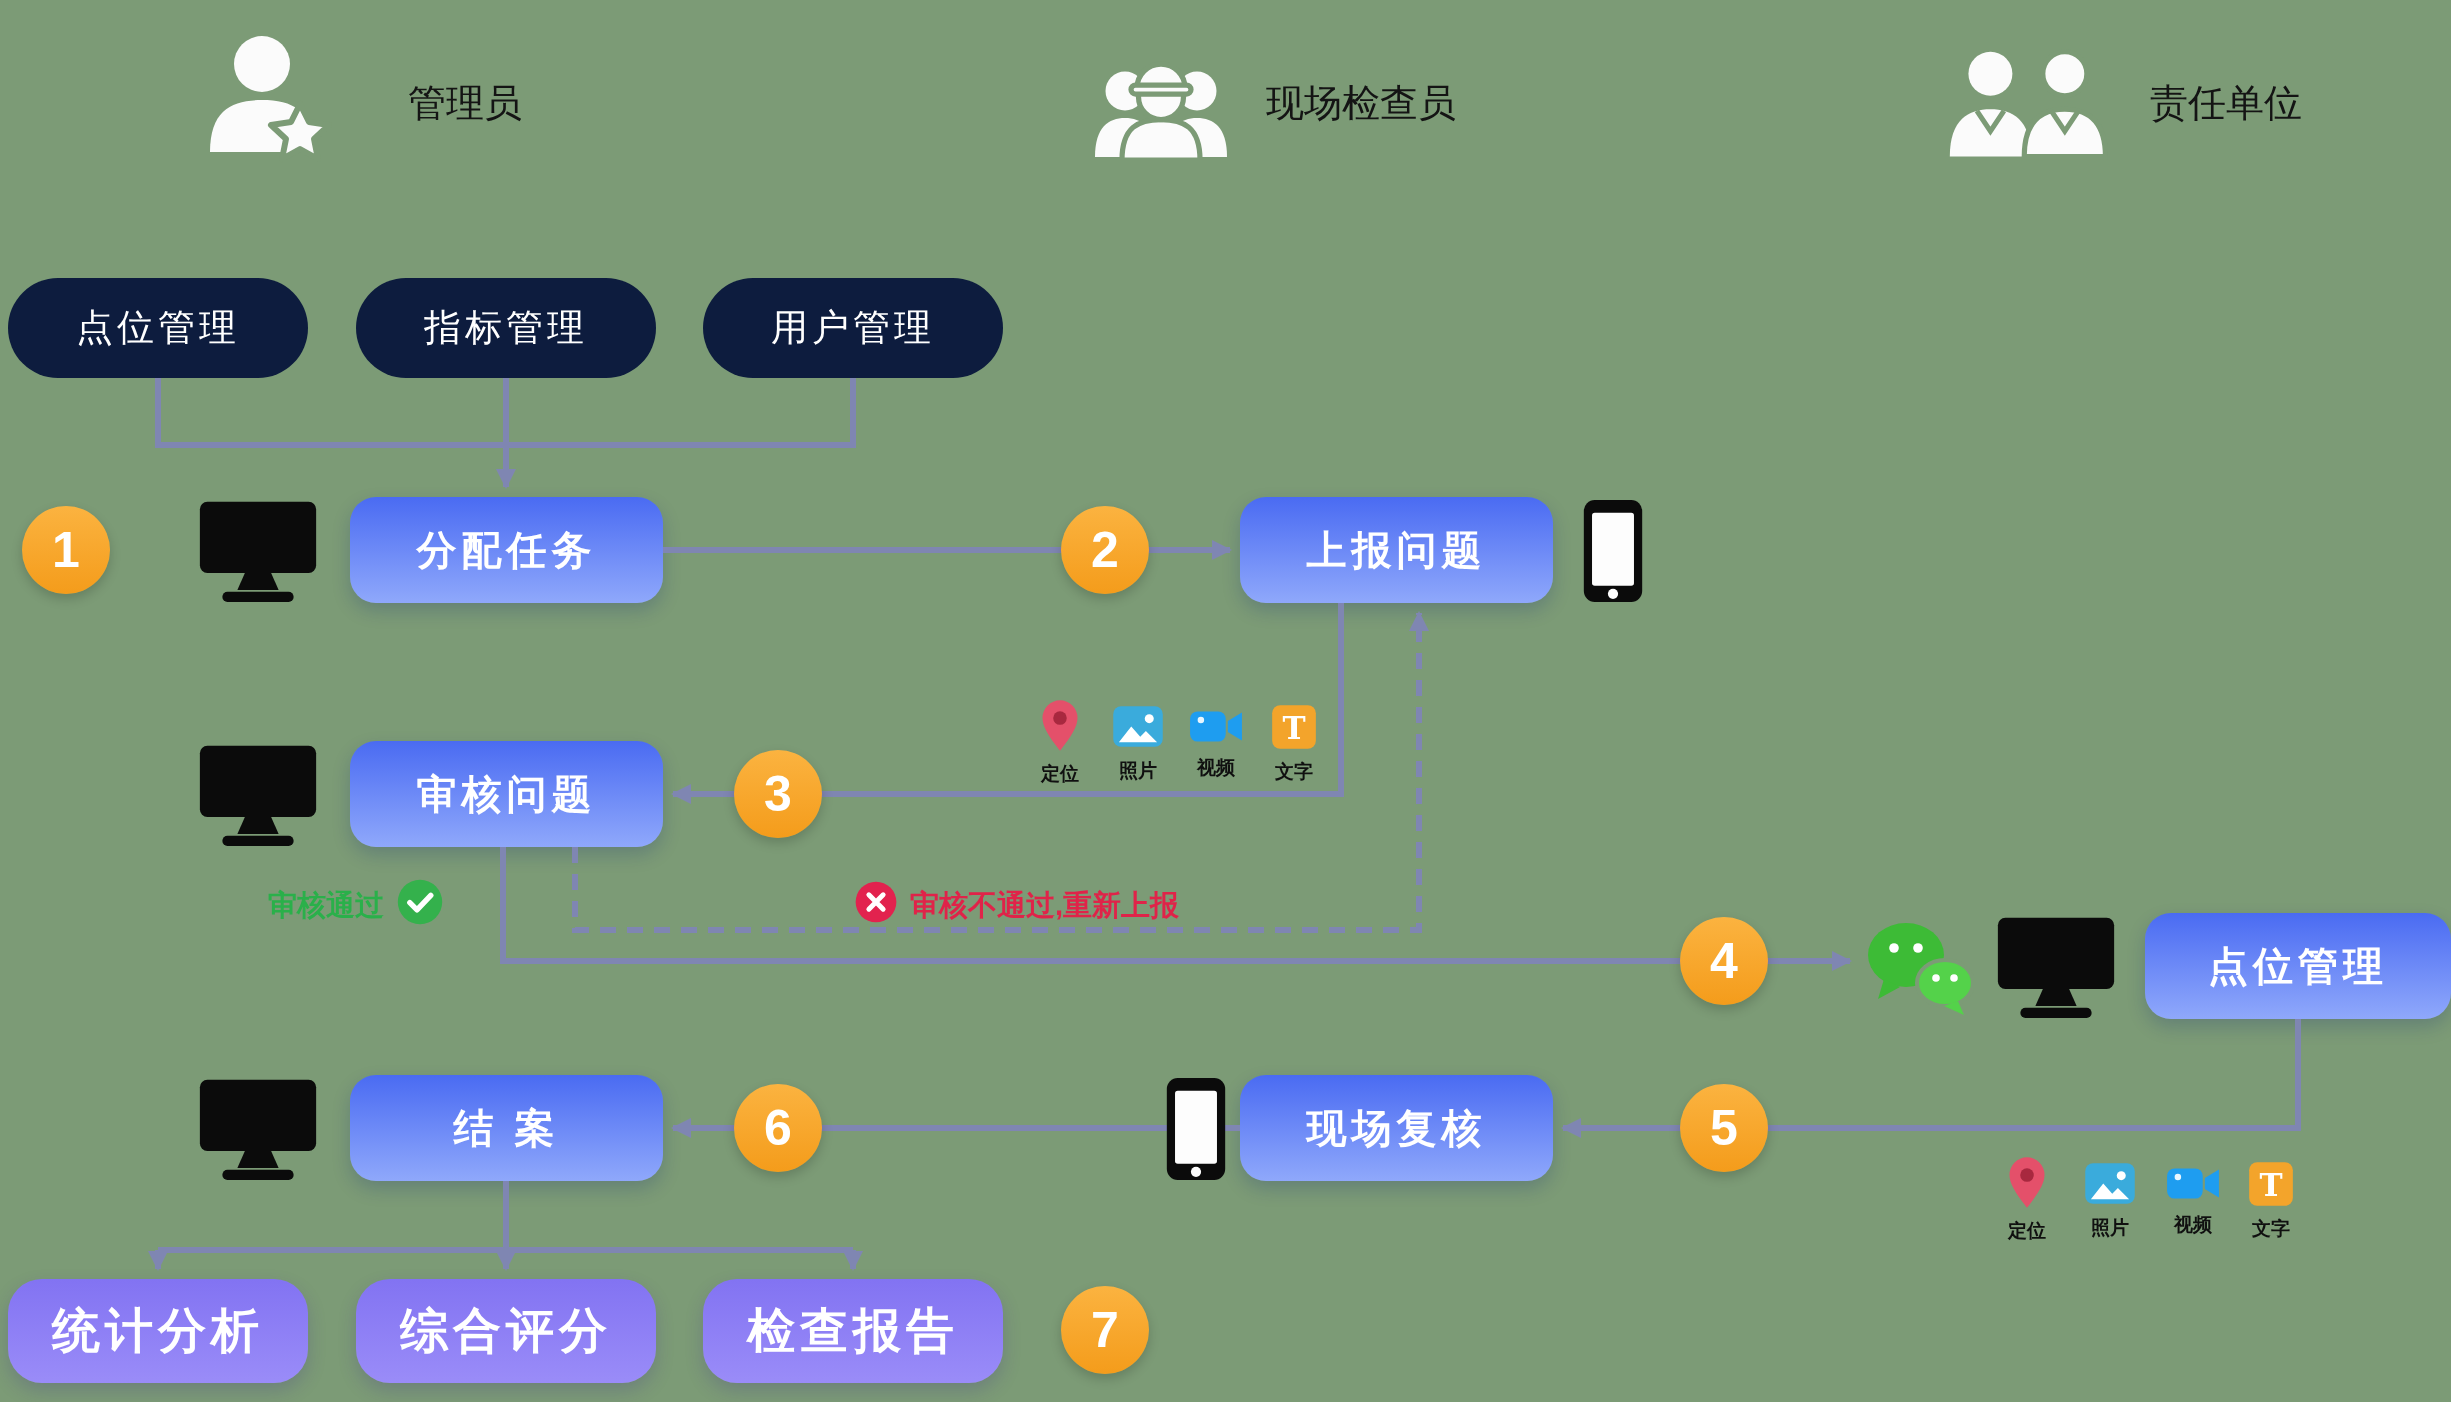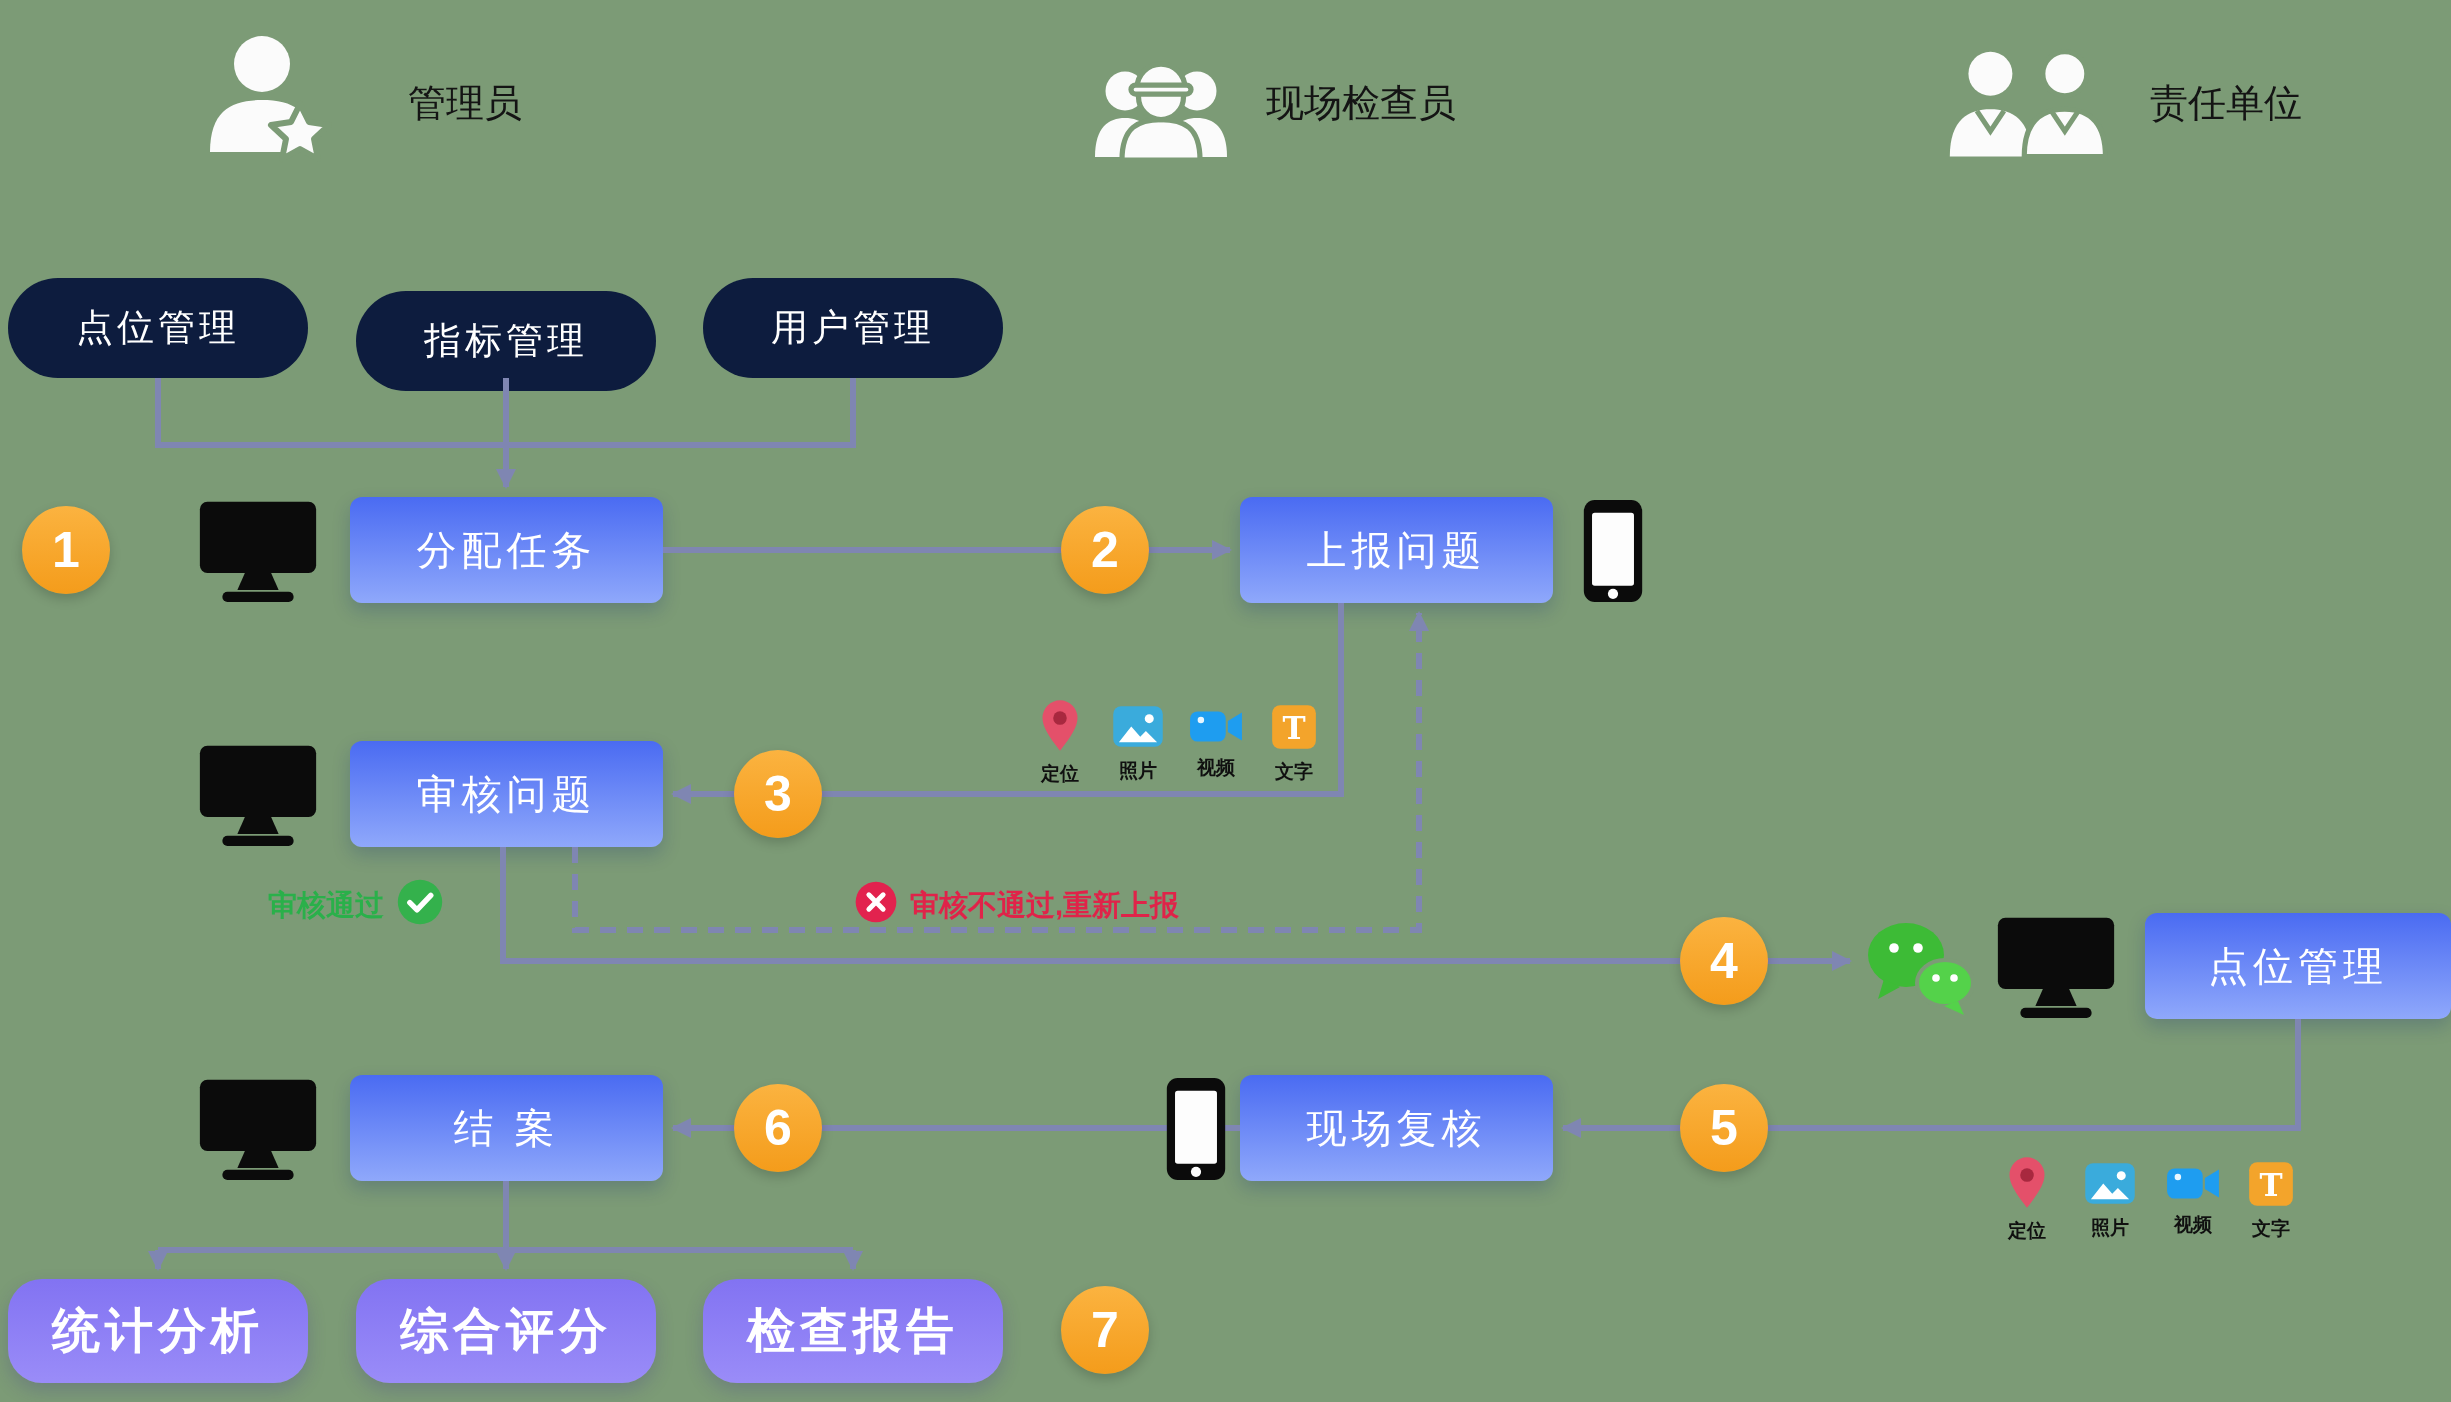--- a/index.html
+++ b/index.html
@@ -8,24 +8,24 @@
   .canvas { position:relative; width:2451px; height:1402px; background:#7c9b76; overflow:hidden; }
   svg.connectors { position:absolute; left:0; top:0; z-index:1; }
   .node, .badge, .device, .role-icon, .role-label, .evidence, .status { z-index:2; }
 
   .pill-dark {
     position:absolute; width:300px; height:100px; border-radius:50px;
     background:#0d1c3e; color:#fff; display:flex; align-items:center; justify-content:center;
     font-size:37px; font-weight:500; letter-spacing:4px;
   }
   .step {
-    position:absolute; width:313px; height:106px; border-radius:12px;
+    position:absolute; width:313px; height:106px; border-radius:26px;
     background:linear-gradient(180deg,#4a6bf2 0%, #8fa8fb 100%);
     color:#fff; display:flex; align-items:center; justify-content:center;
-    font-size:40px; font-weight:400; letter-spacing:5px;
+    font-size:40px; font-weight:700; letter-spacing:5px;
     box-shadow:0 8px 18px rgba(20,40,120,.22);
   }
   .output {
     position:absolute; width:300px; height:104px; border-radius:34px;
     background:linear-gradient(180deg,#8273f2 0%, #9a8cf8 100%);
     color:#fff; display:flex; align-items:center; justify-content:center;
     font-size:48px; font-weight:700; letter-spacing:5px;
     box-shadow:0 8px 18px rgba(60,40,140,.22);
   }
   .badge {
@@ -108,21 +108,21 @@
       <g fill="#fbfbfb" stroke="#7c9b76" stroke-width="3">
         <circle cx="70" cy="17" r="13"></circle>
         <path d="M46 66 C46 44 57 38 70 38 C83 38 94 44 94 66 Z"></path>
       </g>
       <path d="M62 39 L70 51 L78 39" fill="none" stroke="#7c9b76" stroke-width="3"></path>
     </svg>
   </span>
   <span class="role-label" style="left:2150px; top:80px;">责任单位</span>
 
   <div class="pill-dark" style="left:8px; top:278px;">点位管理</div>
-  <div class="pill-dark" style="left:356px; top:291px;">指标管理</div>
+  <div class="pill-dark" style="left:356px; top:278px;">指标管理</div>
   <div class="pill-dark" style="left:703px; top:278px;">用户管理</div>
 
   <div class="step" style="left:350px; top:497px;">分配任务</div>
   <div class="step" style="left:1240px; top:497px;">上报问题</div>
   <div class="step" style="left:350px; top:741px;">审核问题</div>
   <div class="step" style="left:2145px; top:913px; width:306px;">点位管理</div>
   <div class="step" style="left:1240px; top:1075px;">现场复核</div>
   <div class="step" style="left:350px; top:1075px;">结 案</div>
 
   <div class="output" style="left:8px; top:1279px;">统计分析</div>

